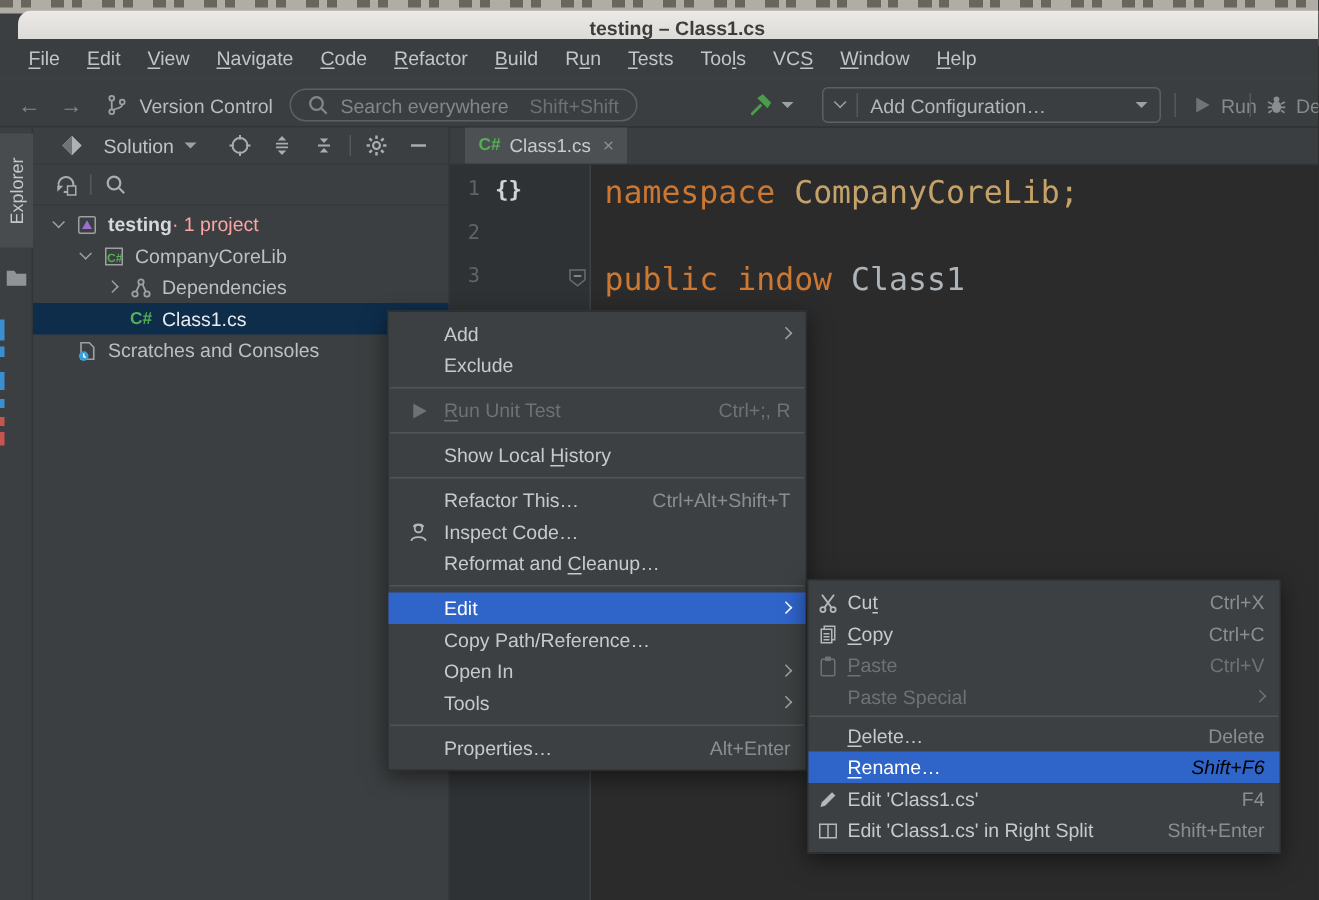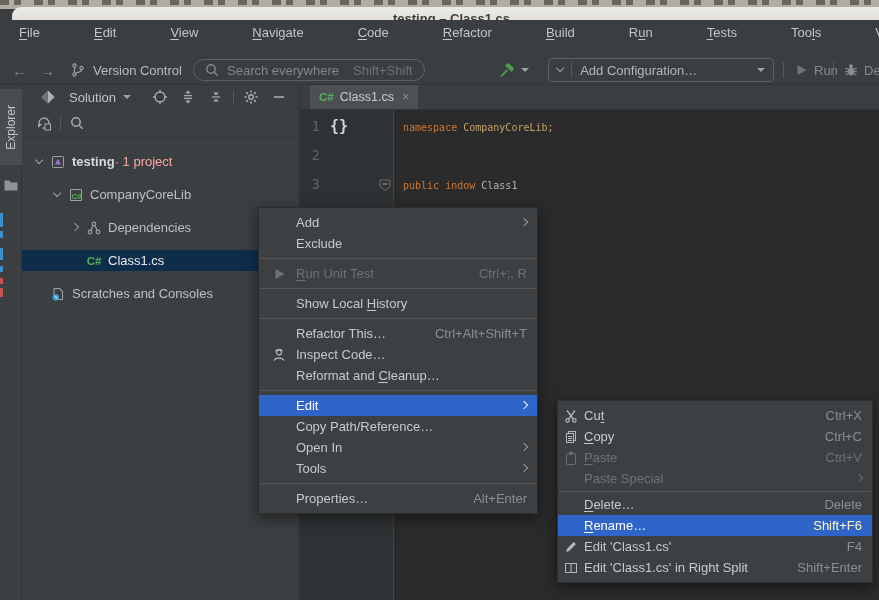--- a/index.html
+++ b/index.html
@@ -13,22 +13,22 @@
     background:repeating-linear-gradient(90deg,#56544c 0 9px, rgba(0,0,0,0) 9px 14px, #56544c 14px 21px, rgba(0,0,0,0) 21px 34px);
     opacity:.8; }
 
   
   #titlebar { position:absolute; top:7px; left:12px; width:879px; height:24px;
     background:linear-gradient(#eceae7,#dad8d5); border-radius:9px 9px 0 0;
     border-bottom:1px solid #b9b7b4; display:flex; align-items:center; justify-content:center;text-align:right; }
   #titlebar .title { font-size:13px; font-weight:bold; color:#3d3d3d; }
 
   
-  #menubar { position:absolute; top:20px; left:0; width:879px; height:24px; background:#3b3e40;
-    display:flex; align-items:center; padding-left:10px;gap:36px; }
+  #menubar { position:absolute; top:26px; left:0; width:879px; height:24px; background:#3b3e40;
+    display:flex; align-items:center; padding-left:10px; }
   .mb-item { color:#c2c4c6; font-size:13px; padding:3px 9px; cursor:default; }
   .mn { text-decoration:underline; text-underline-offset:2px; }
 
   
   #toolbar { position:absolute; top:55px; left:0; width:879px; height:30px; background:#3b3e40;
     border-bottom:1px solid #313436; }
   #toolbar .abs { position:absolute; top:0; height:30px; display:flex; align-items:center; }
   .nav-arrow { color:#85898c; font-size:15px; }
   .vc-label { color:#b9bcbe; font-size:13px; margin-left:7px; }
   #search-box { position:absolute; left:193px; top:4px; width:232px; height:22px; border:1px solid #5c6062;
@@ -61,21 +61,21 @@
   
   #left-panel { position:relative; width:278px; background:#3c3f41; border-right:1px solid #323537; flex:none; }
   #panel-header { height:25px; display:flex; align-items:center; padding:0 6px 0 12px; border-bottom:1px solid #36393b; }
   #panel-header .hdr-label { color:#c0c3c5; font-size:13px; margin:4px 7px; }
   #panel-header .spacer { flex:1; }
   .hdr-icon { width:16px; height:16px; margin:0 6px; flex:none; }
   #panel-header .vdiv { width:1px; height:14px; background:#55585a; margin:0 3px; }
   #tree-toolbar { height:27px; display:flex; align-items:center; padding-left:14px; border-bottom:1px solid #36393b; }
   #tree-toolbar .vdiv { width:1px; height:14px; background:#55585a; margin:0 8px; }
   #tree { padding-top:2px; }
-  .tree-row { height:21px; display:flex; align-items:center; font-size:13px; color:#bdc0c2; white-space:nowrap;margin-top:12px; }
+  .tree-row { height:21px; display:flex; align-items:center; font-size:13px; color:#bdc0c2; white-space:nowrap; }
   .tree-row.selected { background:#0e2d4b; color:#e8eaec; }
   .tree-row .chev-slot { width:18px; flex:none; display:flex; justify-content:center; }
   .tree-row .t-icon { width:20px; flex:none; display:flex; justify-content:center; align-items:center; }
   .tree-row .bold { font-weight:bold; color:#d6d9db; }
   .tree-row .suffix { color:#fca5a5; }
   .tree-row .lbl { margin-left:4px; }
   .cs-badge { color:#55b055; font-weight:bold; font-size:11.5px; font-family:"Liberation Sans",sans-serif; }
 
   
   #editor { position:relative; flex:1; background:#2b2b2b; overflow:hidden; }
@@ -85,40 +85,40 @@
   #tab-active .tab-close { color:#8a8e90; font-size:13px; margin-left:2px; }
   #editor-body { position:absolute; top:25px; left:0; right:0; bottom:0; display:flex; }
   #gutter { width:94px; background:#2f3234; border-right:1px solid #3f4244; flex:none; padding-top:3px; }
   .g-row { position:relative; height:29px; }
   .g-num { position:absolute; left:0; width:20px; text-align:right; top:5px;
     font-family:"DejaVu Sans Mono", monospace; font-size:13.5px; color:#5f6468; }
   .g-badge { position:absolute; left:30px; top:4px; font-family:"DejaVu Sans Mono", monospace;
     font-size:15px; color:#cfd4d8; font-weight:bold; }
   .g-fold { position:absolute; right:2px; top:8px; }
   #code { flex:1; padding-top:3px; }
-  .c-row { height:29px; padding-left:9px; font-family:"DejaVu Sans Mono", monospace; font-size:10px;
+  .c-row { height:29px; padding-left:9px; font-family:"DejaVu Sans Mono", monospace; font-size:21px;
     display:flex; align-items:center; white-space:pre; }
   .tok-keyword { color:#cc7832; }
   .tok-namespace { color:#c4a269; }
   .tok-type { color:#aeb5ba; }
   .tok-plain { color:#a9b7c6; }
 
   
   .ctx { position:absolute; background:#3d4042; border:1px solid #2c2e30; box-shadow:0 4px 14px rgba(0,0,0,.5);
     padding:4px 0; z-index:10; }
   #context-menu { left:258px; top:207px; width:280px; }
-  #edit-submenu { left:557px; top:386px; width:316px; z-index:11;margin-top:14px; }
+  #edit-submenu { left:538px; top:386px; width:316px; z-index:11; }
   .menu-item { height:21px; display:flex; align-items:center; font-size:13px; color:#c7cacc; padding:0 10px 0 0; }
   .menu-item .mi-icon { width:26px; flex:none; display:flex; justify-content:center; align-items:center; }
   #context-menu .menu-item .mi-icon { width:37px; justify-content:flex-start; padding-left:12px; }
   .menu-item .mi-label { flex:1; white-space:nowrap; }
   .menu-item .mi-shortcut { color:#8a8e91; font-size:13px; margin-left:24px; }
   .menu-item.disabled, .menu-item.disabled .mi-shortcut { color:#6d7275; }
   .menu-item.selected { background:#2f64c9; color:#ffffff; }
-  .menu-item.selected .mi-shortcut { color:#fef9c3; }
+  .menu-item.selected .mi-shortcut { color:#000000;font-style:italic; }
   .menu-item.selected .chev { border-color:#ffffff; }
   .menu-item .chev { border-color:#9da1a3; }
   .menu-item.disabled .chev { border-color:#6d7275; }
   .menu-sep-1 { height:1px; background:#525456; margin:4px 1px; }
   .menu-sep-2 { height:1px; background:#525456; margin:2px 1px; }
   svg { display:block; }
 </style>
 </head>
 <body>
 

